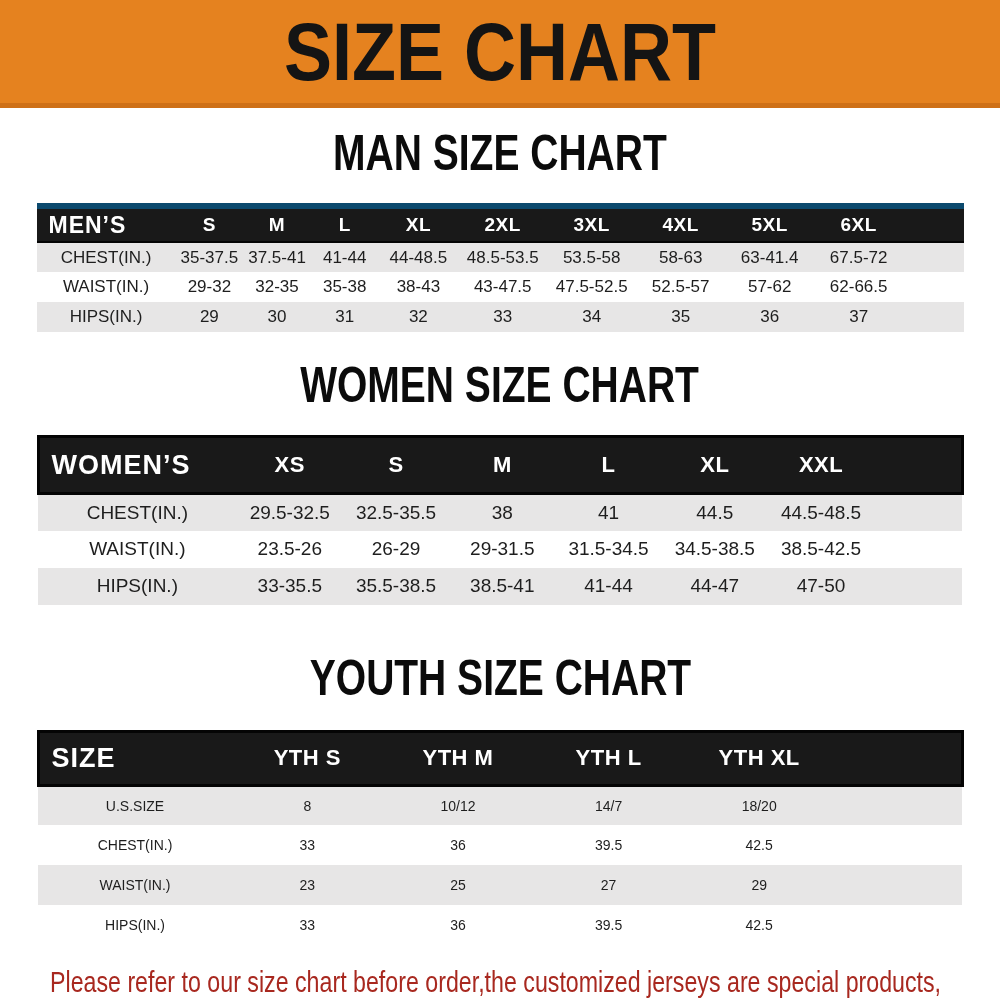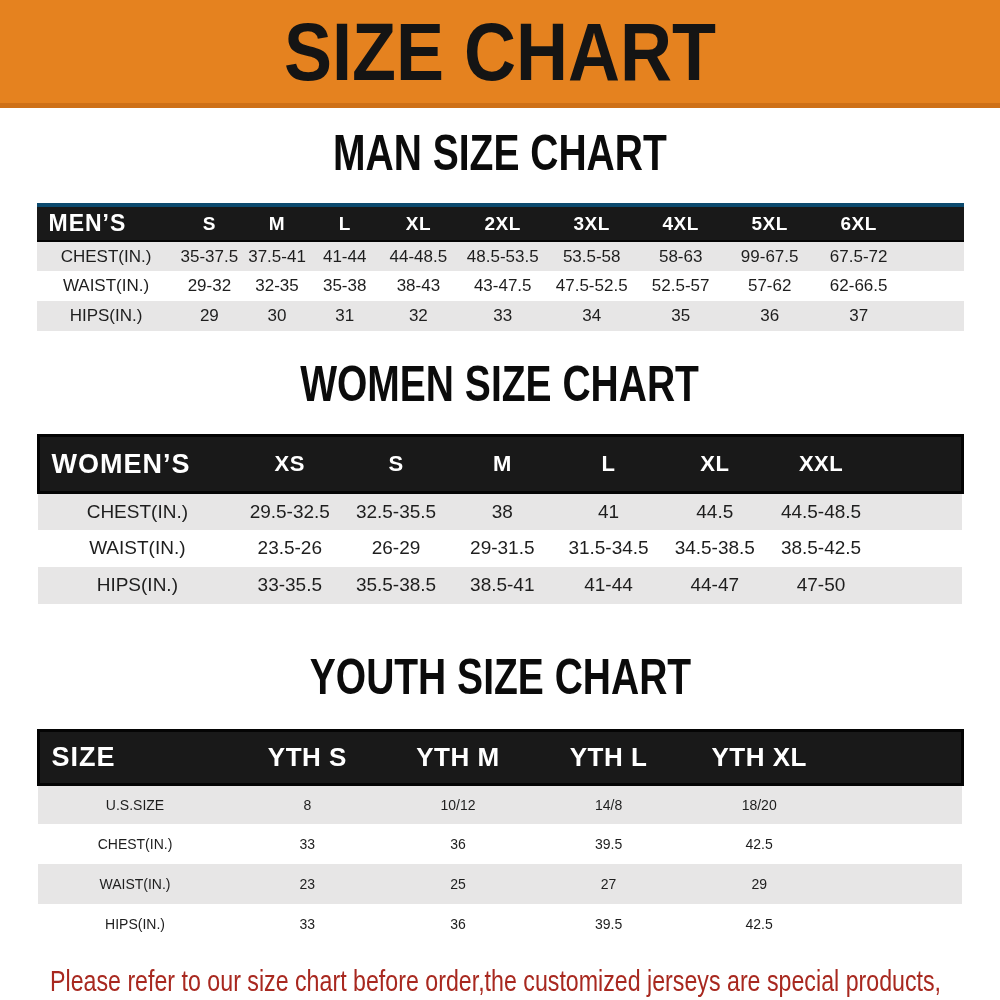--- a/index.html
+++ b/index.html
@@ -38,34 +38,34 @@
   #section-youth table.size-table { margin-top: 21px; }
 
   thead th {
     background: #191919; color: #ffffff; font-weight: 700;
     text-align: center; padding: 0; letter-spacing: 0.5px;
   }
   thead th.corner { text-align: left; padding-left: 12px; letter-spacing: 1px; }
   .boxed thead th { border-top: 3px solid #040404; border-bottom: 3px solid #040404; }
   .boxed thead th:first-child { border-left: 3px solid #040404; }
   .boxed thead th:last-child  { border-right: 3px solid #040404; }
-  .men thead th { border-top: 4px solid #0c4a6e; border-bottom: 2px solid #040404; }
+  .men thead th { border-top: 6px solid #0c4a6e; border-bottom: 2px solid #040404; }
 
   tbody td { text-align: center; color: #1e1e1e; padding: 0; background: #ffffff; }
   tbody tr:nth-child(odd) td { background: #E7E6E6; }
 
   .men   thead th { height: 36px; font-size: 19px; }
   .men   thead th.corner { font-size: 23px; }
   .men   tbody td { height: 30px; font-size: 17px; }
 
   .women thead th { height: 57px; font-size: 22px; margin-left: 40px; }
   .women thead th.corner { font-size: 27px; }
   .women tbody td { height: 37px; font-size: 19px; }
 
-  .youth thead th { height: 54px; font-size: 26px; }
+  .youth thead th { height: 54px; font-size: 22px; }
   .youth thead th.corner { font-size: 27px; }
   .youth tbody td { height: 40px; font-size: 14px; }
 
   
   .footer-note { margin: 17px 0 0 38px; color: #A8281F; }
   .note-line { line-height: 40px; white-space: nowrap; margin-left: 12px; }
   .note-text {
     display: inline-block; font-size: 29px; transform: scale(0.8, 1);
     transform-origin: 0 50%; white-space: nowrap;
   }
@@ -115,21 +115,21 @@
       <tbody>
         <tr>
           <td class="row-label">CHEST(IN.)</td>
           <td>35-37.5</td>
           <td>37.5-41</td>
           <td>41-44</td>
           <td>44-48.5</td>
           <td>48.5-53.5</td>
           <td>53.5-58</td>
           <td>58-63</td>
-          <td>99-67.5</td>
+          <td>63-41.4</td>
           <td>67.5-72</td>
           <td></td>
         </tr>
         <tr>
           <td class="row-label">WAIST(IN.)</td>
           <td>29-32</td>
           <td>32-35</td>
           <td>35-38</td>
           <td>38-43</td>
           <td>43-47.5</td>
@@ -239,21 +239,21 @@
           <th>YTH L</th>
           <th>YTH XL</th>
           <th></th>
         </tr>
       </thead>
       <tbody>
         <tr>
           <td class="row-label">U.S.SIZE</td>
           <td>8</td>
           <td>10/12</td>
-          <td>14/8</td>
+          <td>14/7</td>
           <td>18/20</td>
           <td></td>
         </tr>
         <tr>
           <td class="row-label">CHEST(IN.)</td>
           <td>33</td>
           <td>36</td>
           <td>39.5</td>
           <td>42.5</td>
           <td></td>

